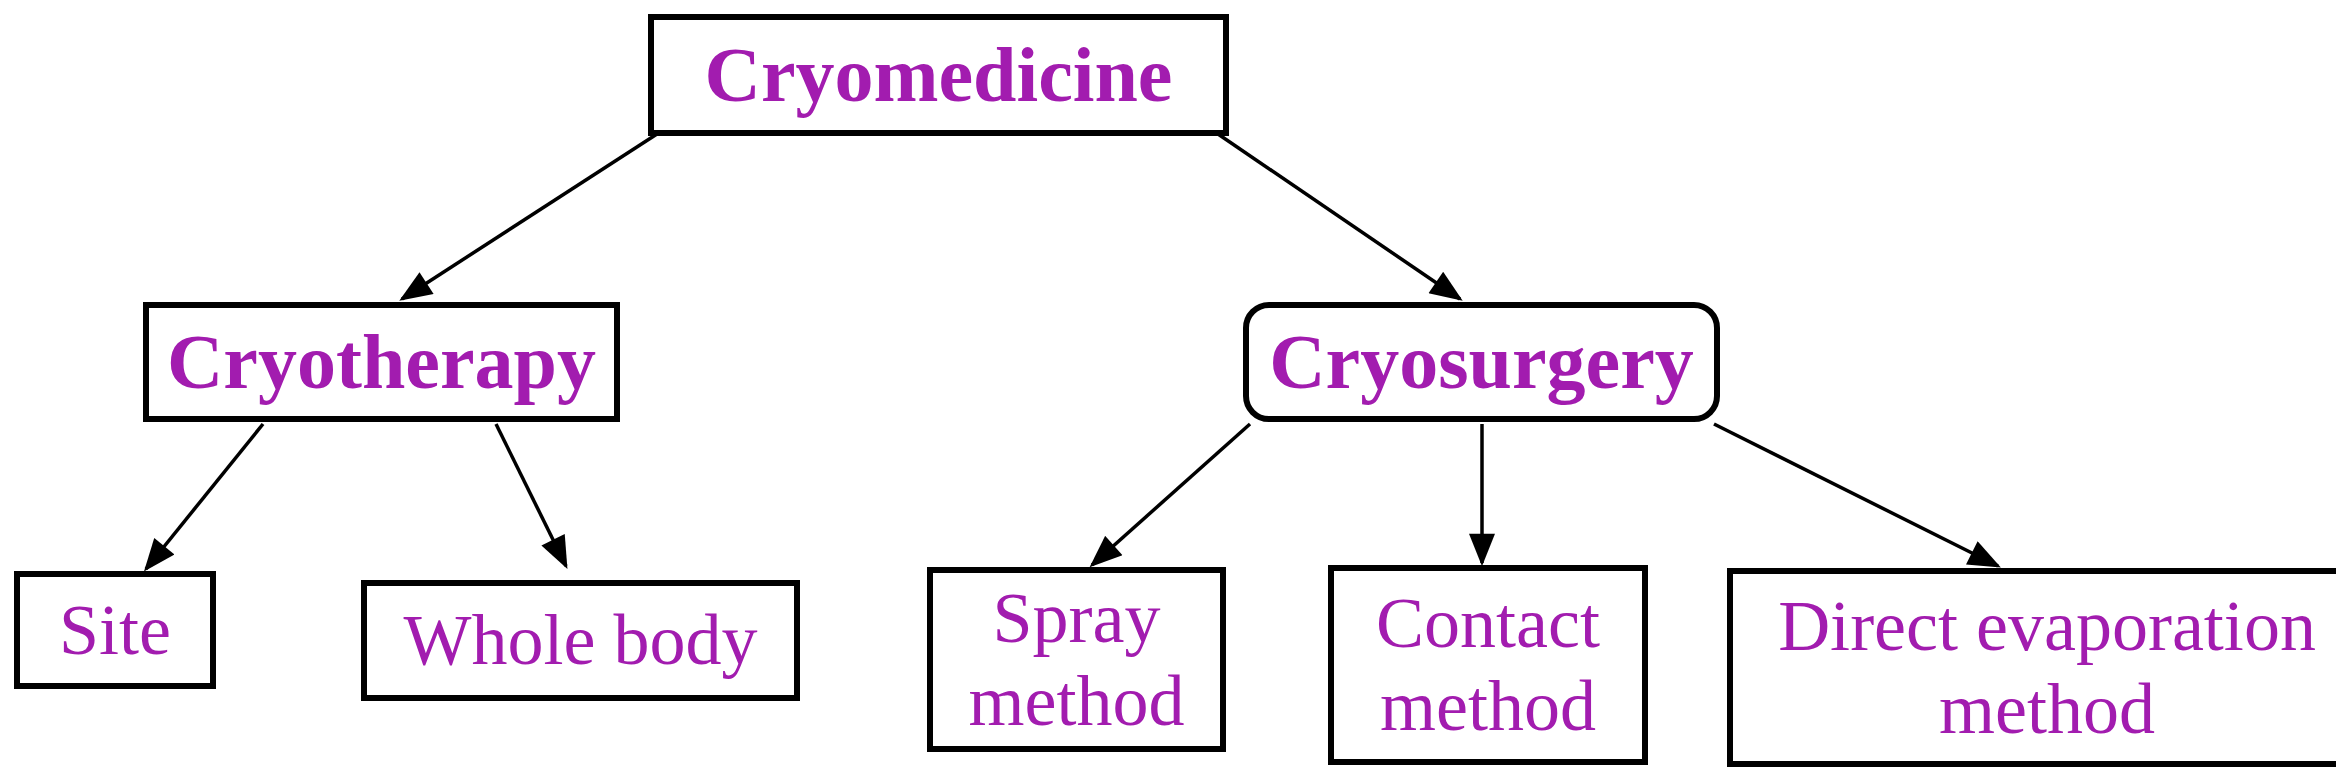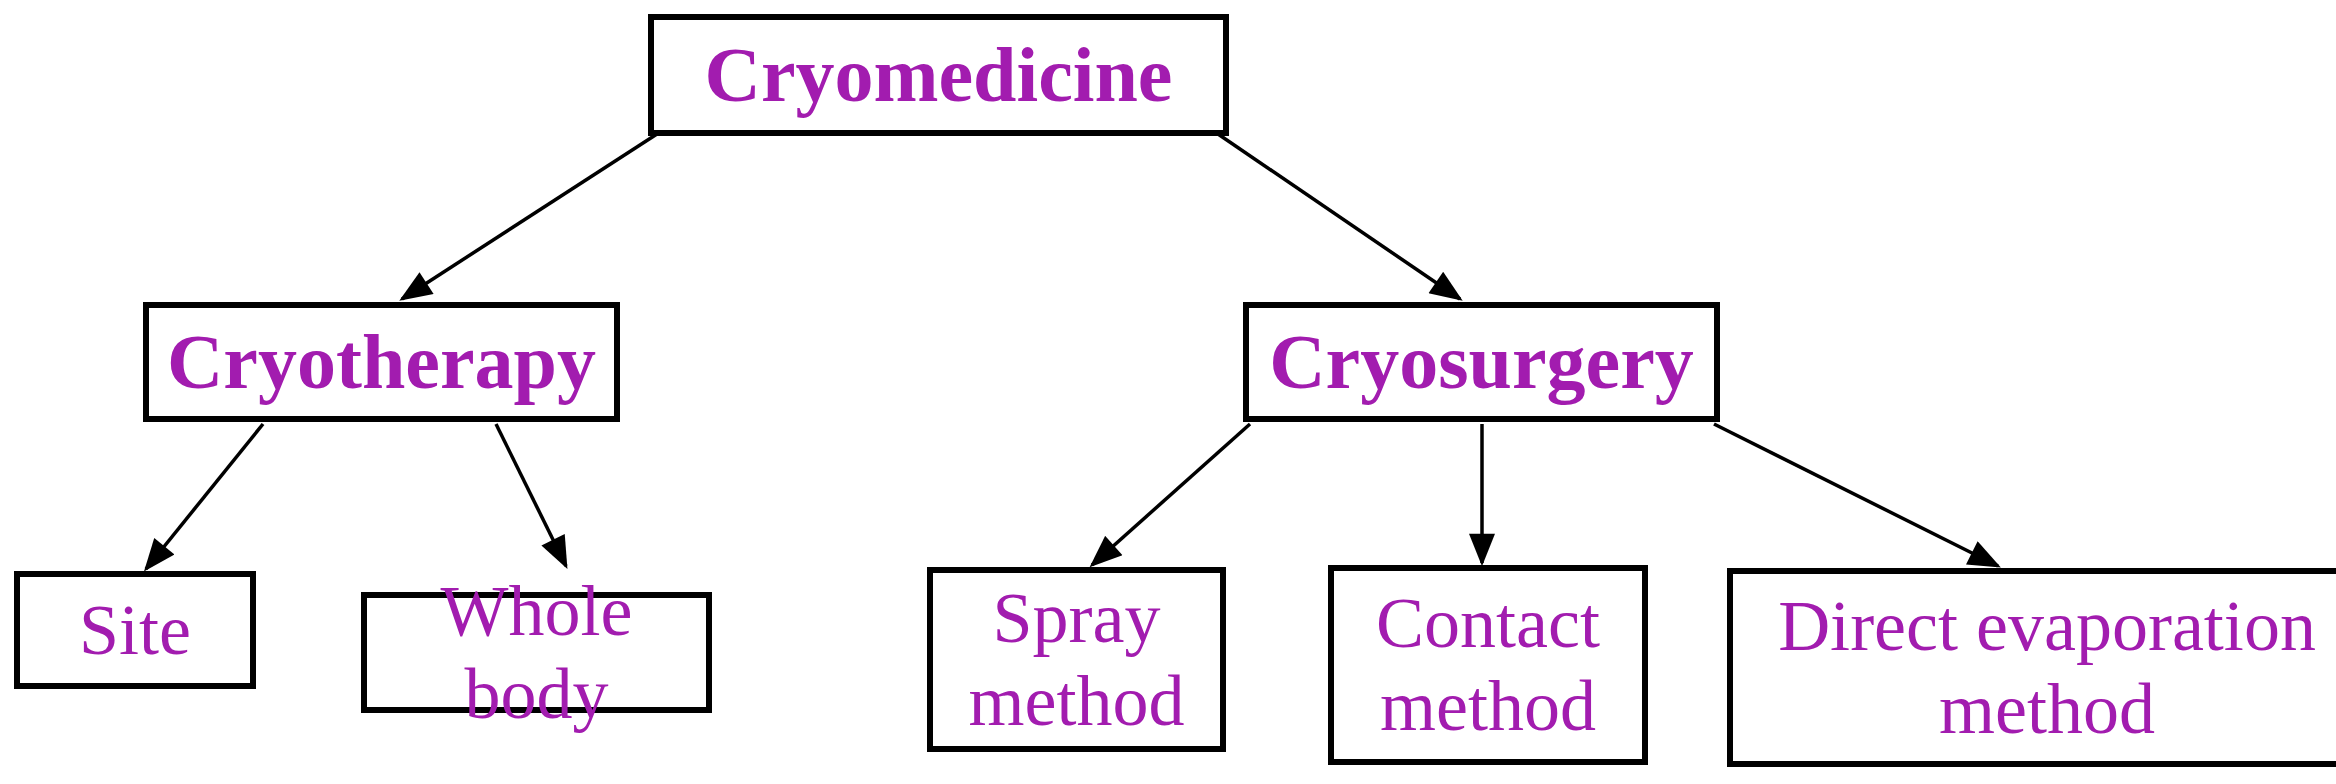--- a/index.html
+++ b/index.html
@@ -37,23 +37,23 @@
     line-height: 1.15;
     padding: 0 6px;
   }
   .node.bold {
     font-weight: bold;
     font-size: 78px;
   }
   
   #node-cryomedicine { left: 648px;  top: 14px;  width: 581px; height: 122px; }
   #node-cryotherapy  { left: 143px;  top: 302px; width: 477px; height: 120px; }
-  #node-cryosurgery  { left: 1243px; top: 302px; width: 477px; height: 120px; }
-  #node-site         { left: 14px;   top: 571px; width: 242px; height: 118px; }
-  #node-whole-body   { left: 361px;  top: 592px; width: 351px; height: 121px; }
+  #node-cryosurgery  { left: 1243px; top: 302px; width: 477px; height: 120px; border-radius: 26px; }
+  #node-site         { left: 14px;   top: 571px; width: 202px; height: 118px; }
+  #node-whole-body   { left: 361px;  top: 580px; width: 439px; height: 121px; }
   #node-spray        { left: 927px;  top: 567px; width: 299px; height: 185px; }
   #node-contact      { left: 1320px; top: 565px; width: 320px; height: 200px; margin-left: 8px; }
   #node-direct       { left: 1705px; top: 568px; width: 640px; height: 199px; margin-left: 22px; }
 </style>
 </head>
 <body>
 
 <div class="canvas">
 
   <svg class="connectors" viewBox="0 0 2336 784" xmlns="http://www.w3.org/2000/svg">

